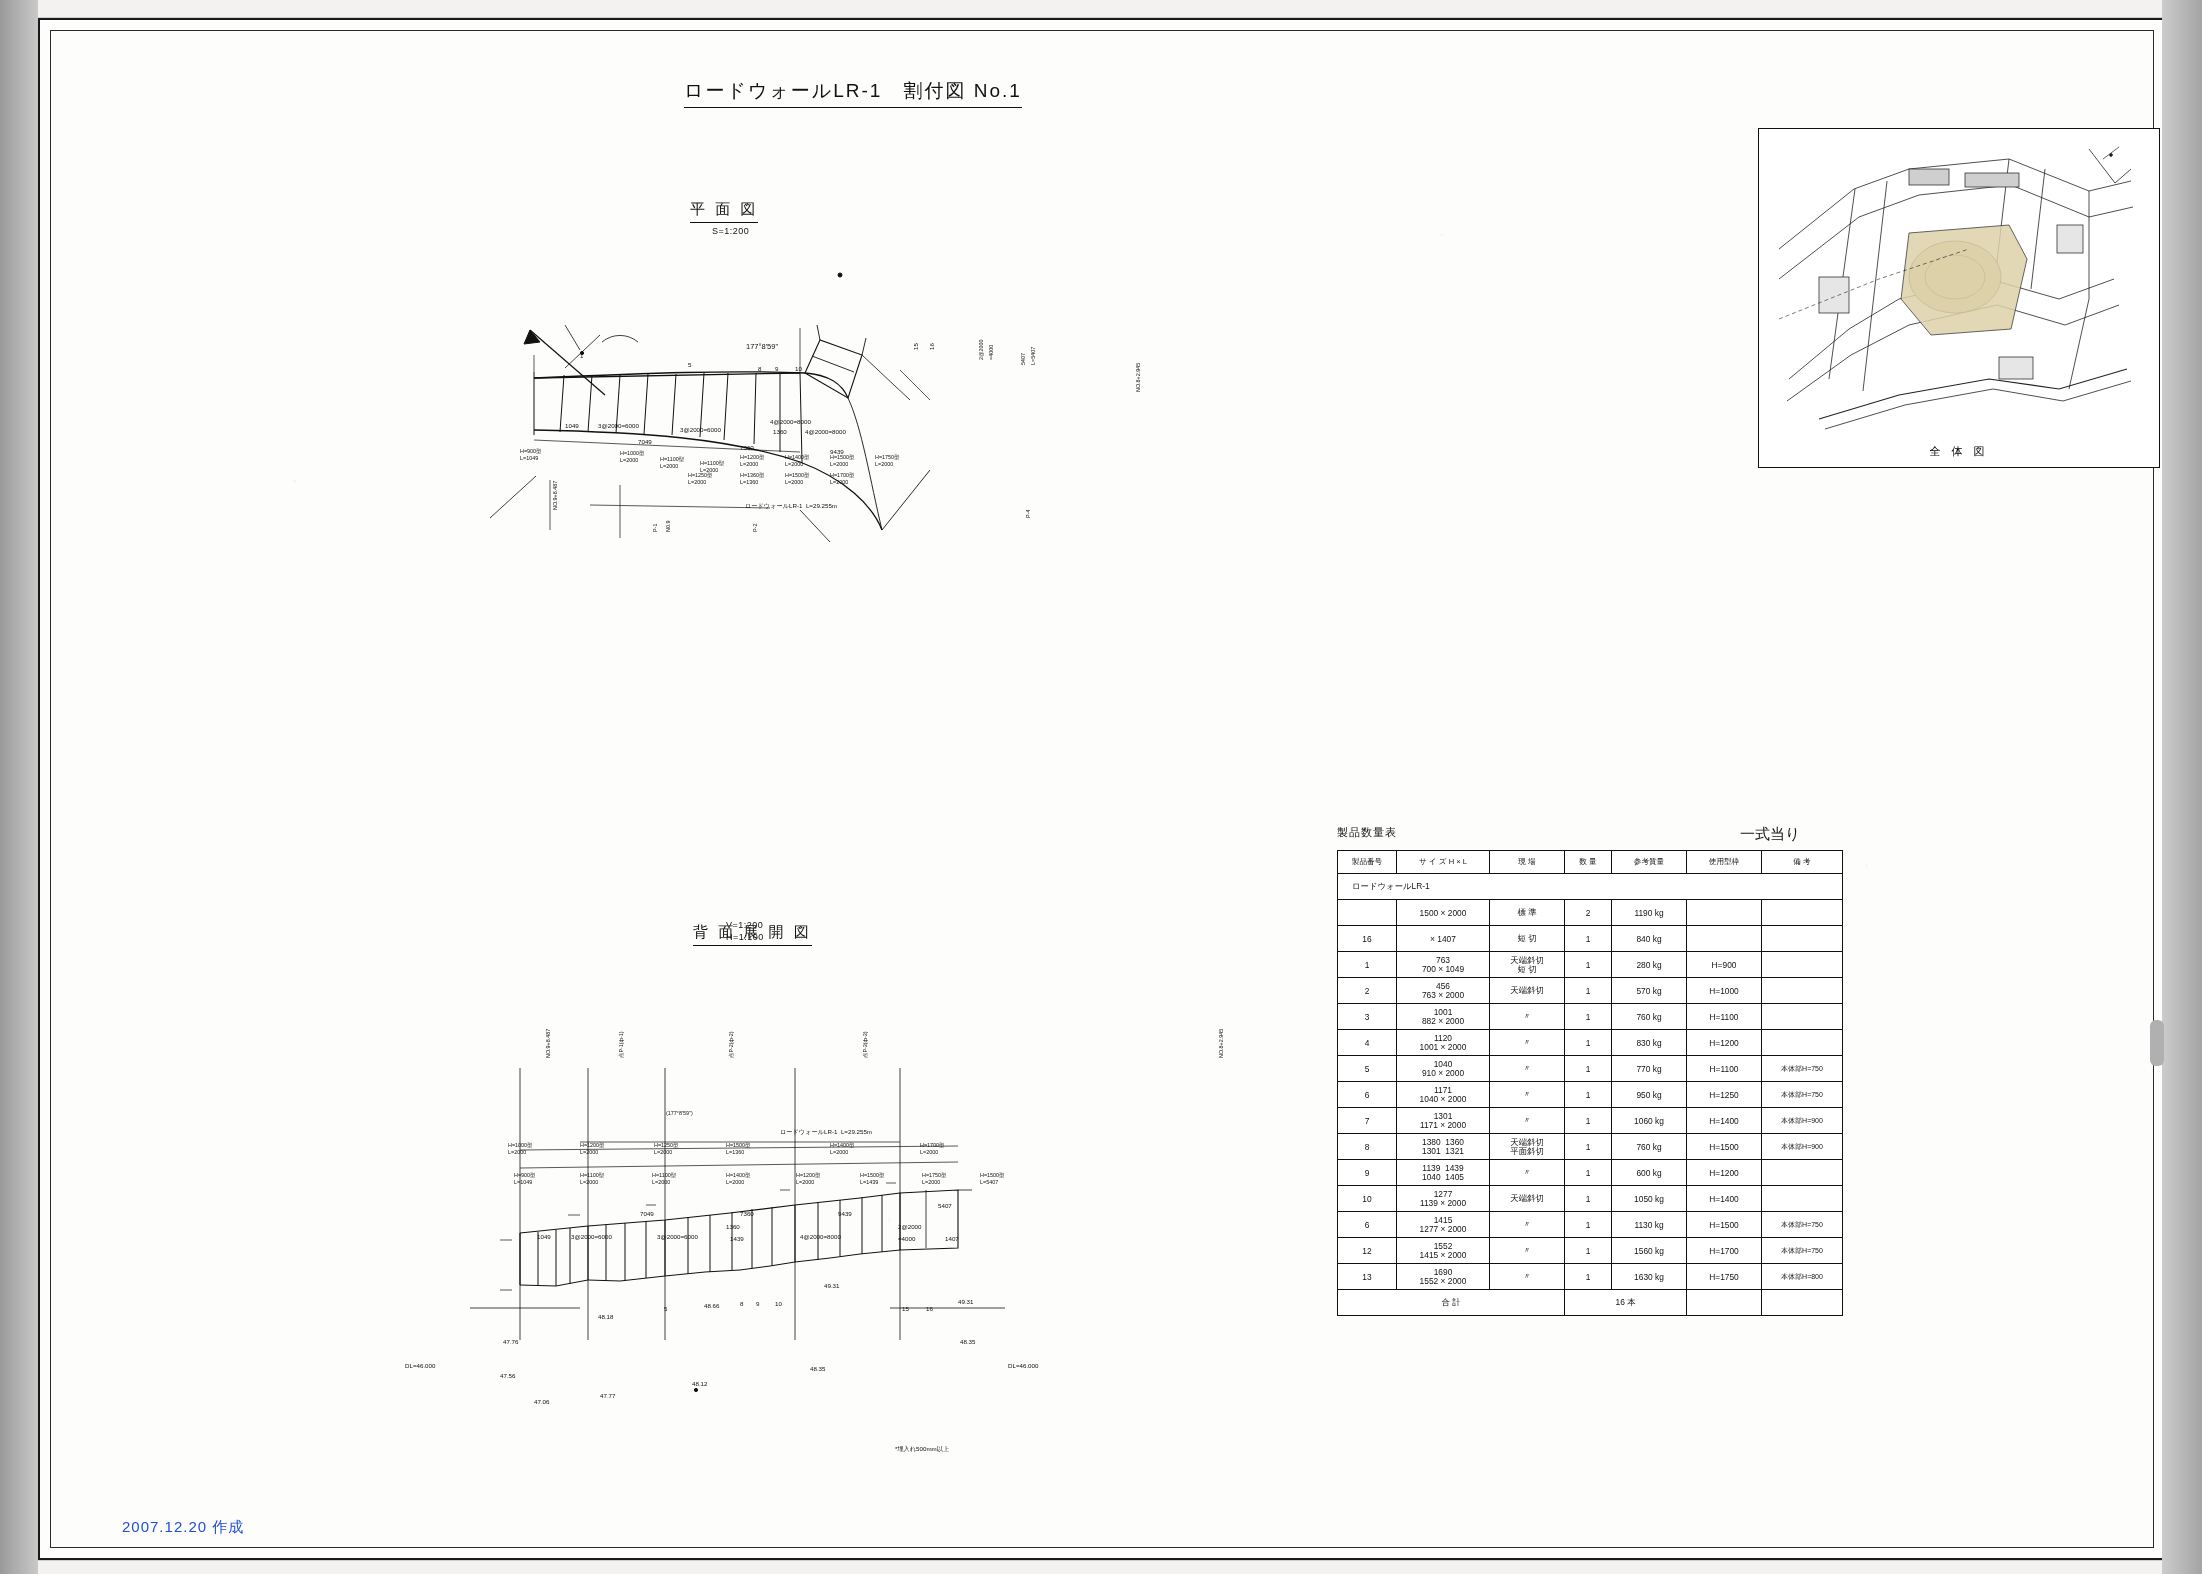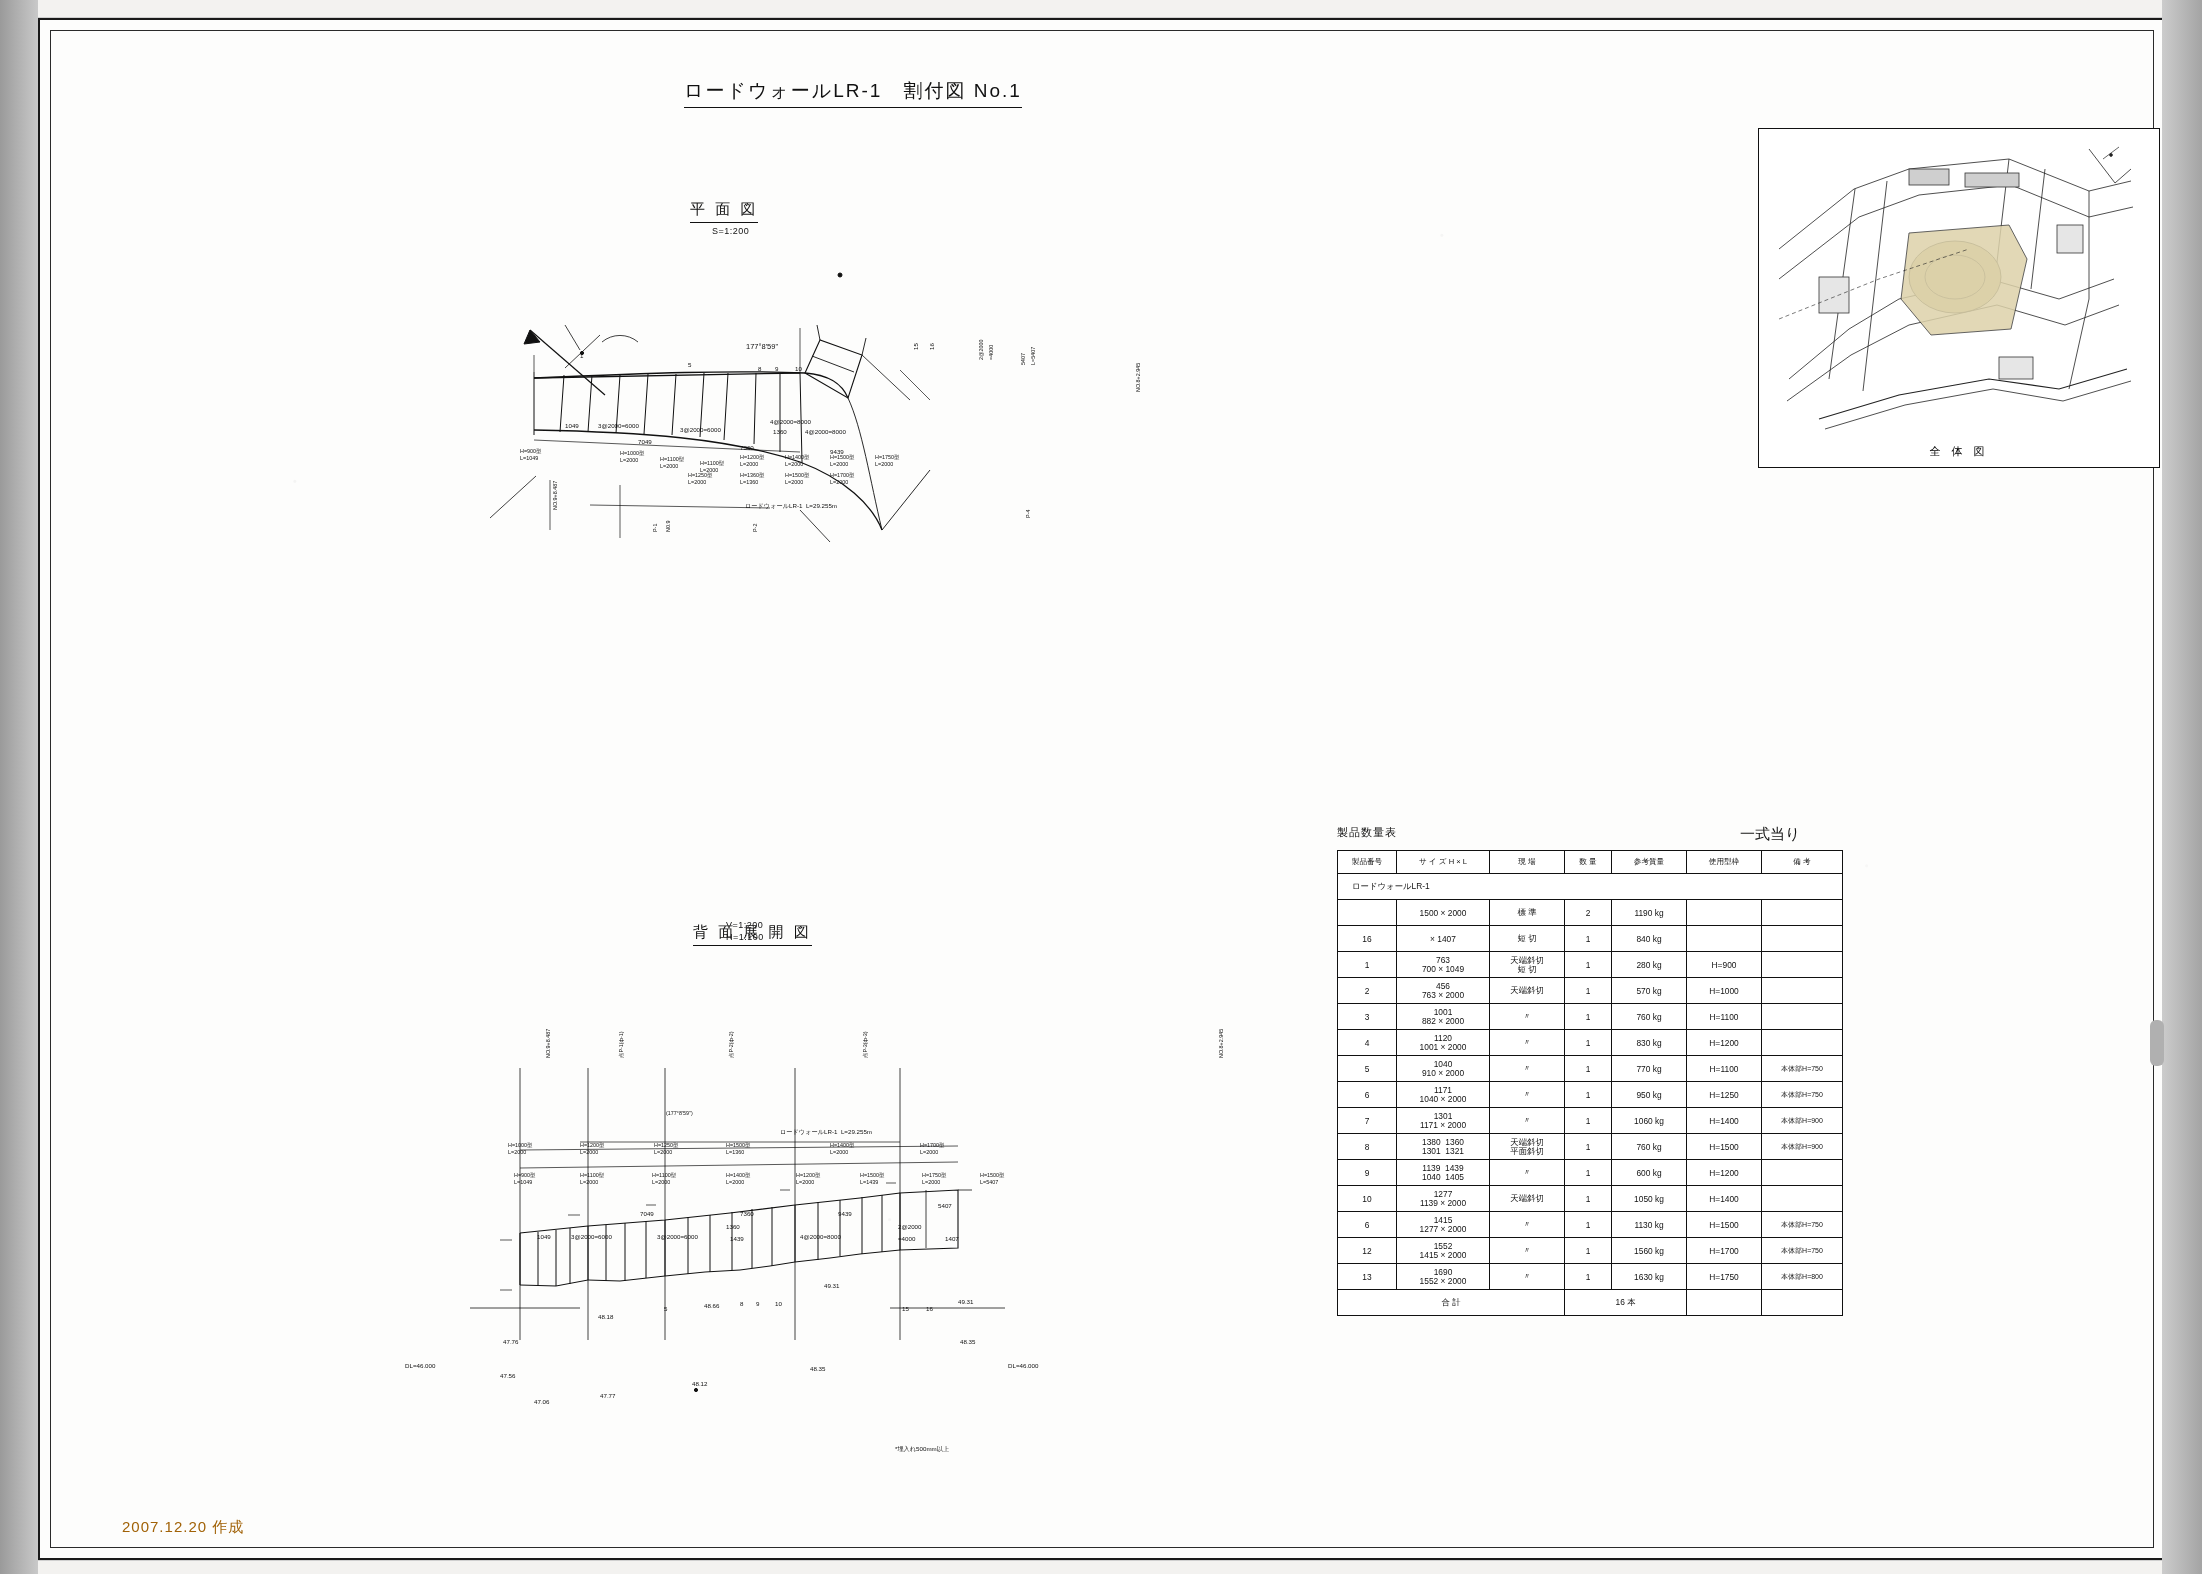--- a/index.html
+++ b/index.html
@@ -24,21 +24,21 @@
   .tiny6{font-size:6.2px;}
   .tiny5{font-size:5.4px;}
   .rot90{transform:rotate(-90deg);transform-origin:left top;}
   .keyplan{position:absolute;left:1718px;top:108px;width:400px;height:338px;border:1.6px solid #111;background:#fff;}
   .keyplan .cap{position:absolute;bottom:8px;left:0;width:100%;text-align:center;font-size:11px;letter-spacing:4px;}
   table.qty{position:absolute;left:1297px;top:830px;border-collapse:collapse;background:#fff;}
   table.qty td,table.qty th{border:1px solid #111;font-size:8.4px;text-align:center;padding:0;height:25px;color:#111;font-weight:normal;}
   table.qty .h{height:22px;font-size:7.6px;}
   .qtytitle{position:absolute;left:1297px;top:805px;font-size:11px;letter-spacing:1px;}
   .qtyright{position:absolute;left:1700px;top:805px;font-size:15px;}
-  .stamp{position:absolute;left:82px;top:1498px;font-size:15px;letter-spacing:1px;color:#a16207;}
+  .stamp{position:absolute;left:82px;top:1498px;font-size:15px;letter-spacing:1px;color:#1d4ed8;}
   svg{position:absolute;left:0;top:0;overflow:visible;}
   .edgemark{position:absolute;background:#7a7a7a;}
 </style>
 </head>
 <body>
 
 <div class="page">
   <div class="sheet">
     <div class="inner-border"></div>
     <div class="noise"></div>

